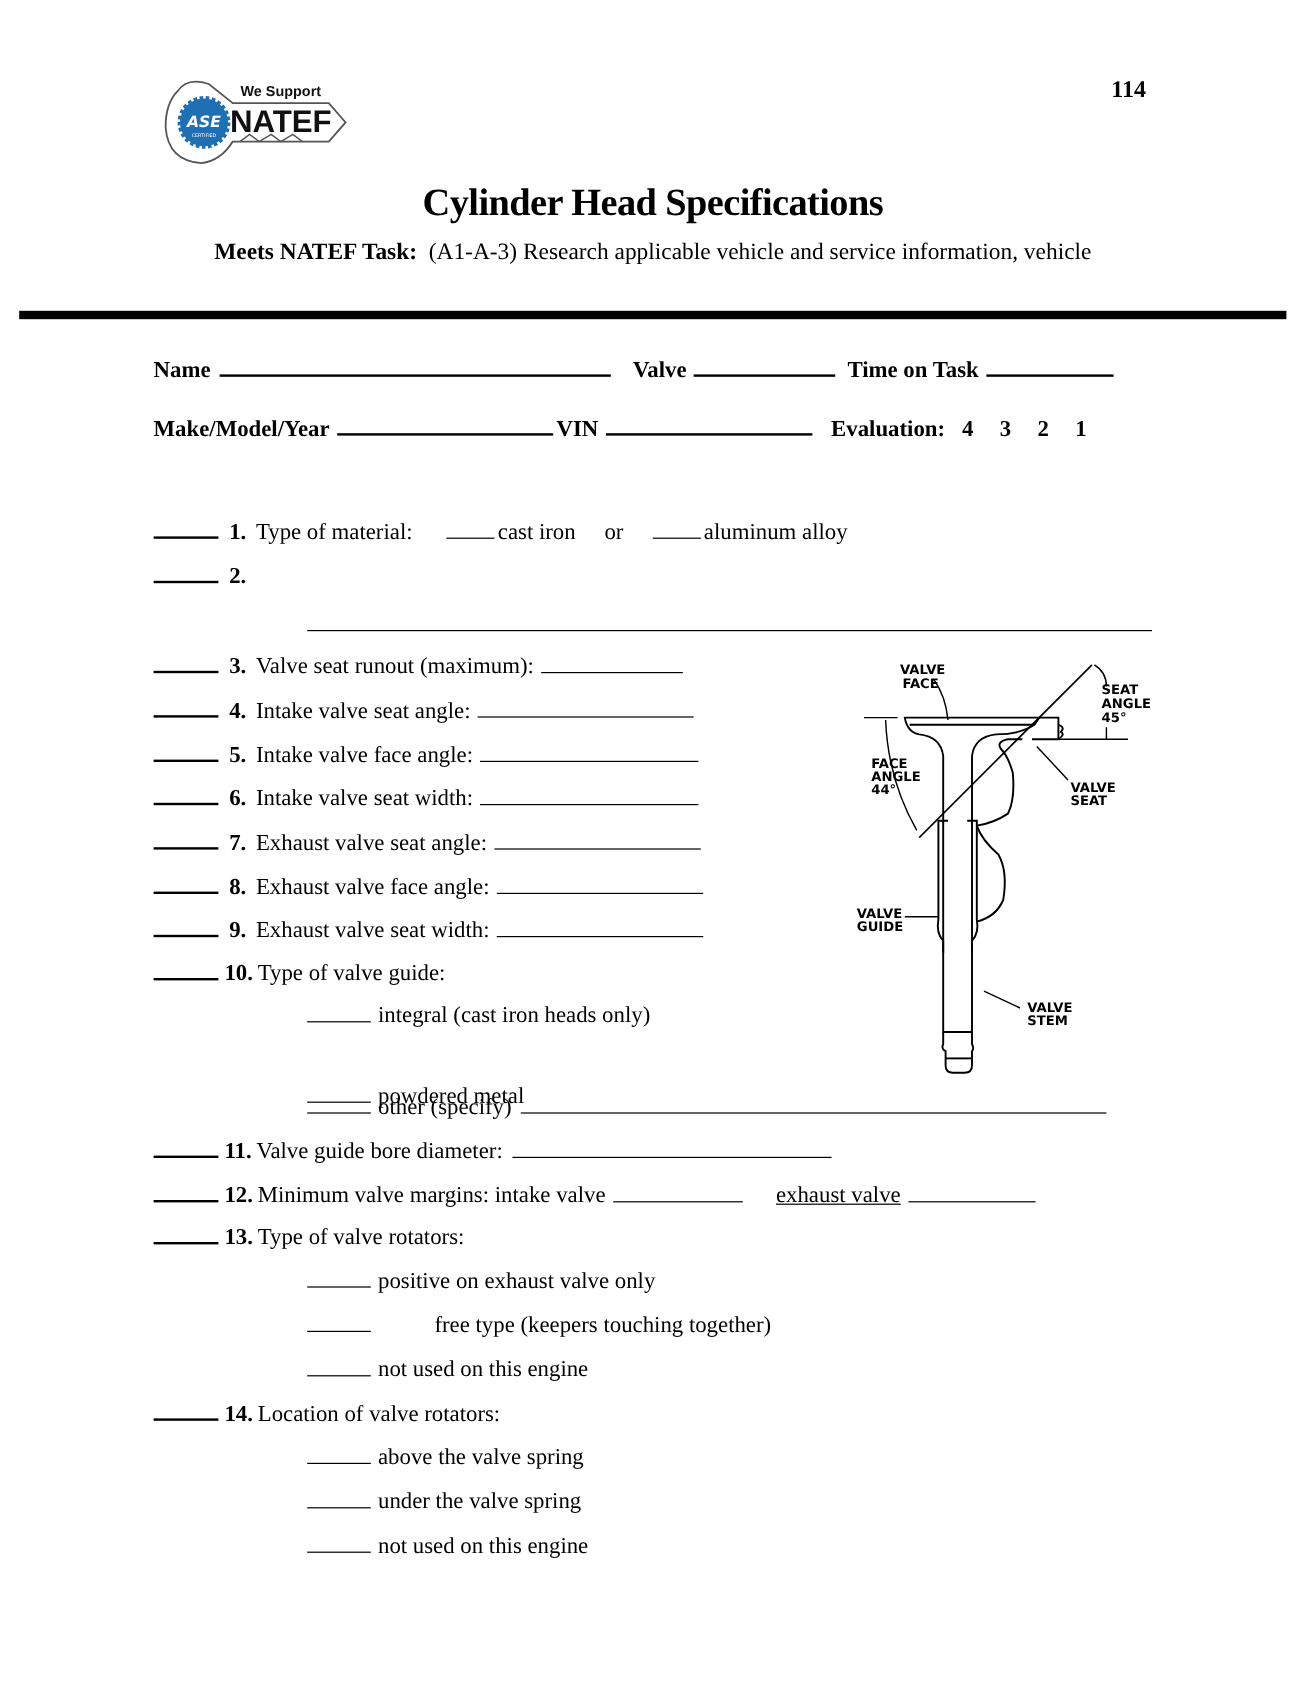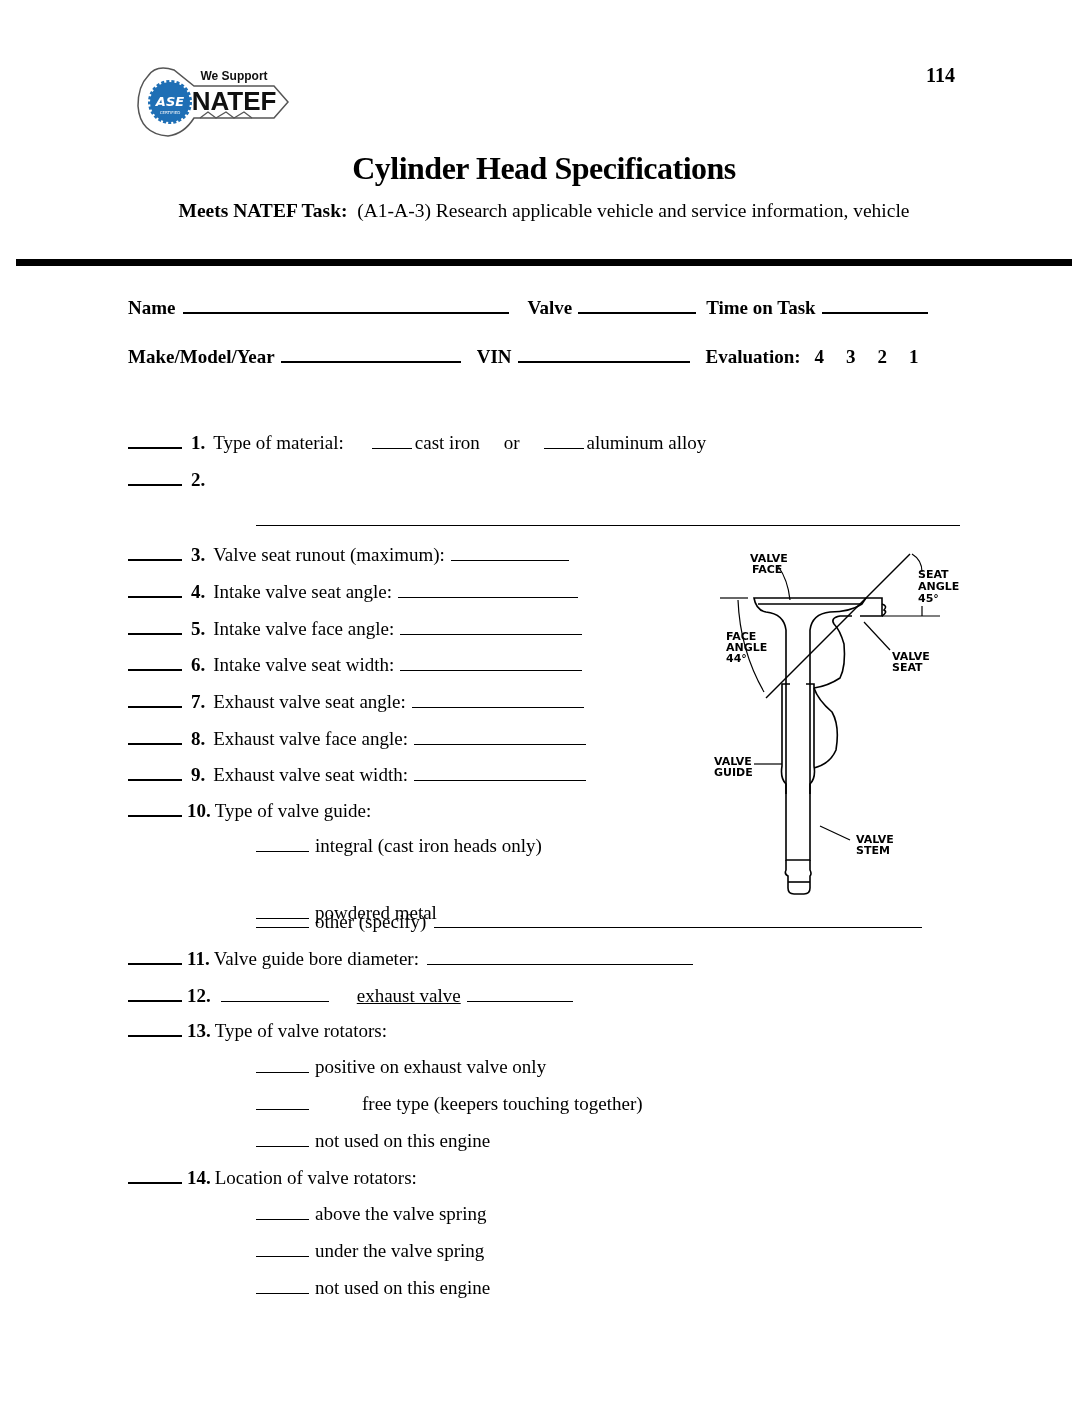--- a/index.html
+++ b/index.html
@@ -54,21 +54,21 @@
   <span>Name</span>
   <span class="blank" style="width:326px;margin-left:8px;"></span>
   <span style="margin-left:18px;">Valve</span>
   <span class="blank" style="width:118px;margin-left:6px;"></span>
   <span style="margin-left:10px;">Time on Task</span>
   <span class="blank" style="width:106px;margin-left:6px;"></span>
 </div>
 <div class="abs hdr-row" style="top:345px;">
   <span>Make/Model/Year</span>
   <span class="blank" style="width:180px;margin-left:6px;"></span>
-  <span style="margin-left:16px;">VIN</span>
+  <span style="margin-left:3px;">VIN</span>
   <span class="blank" style="width:172px;margin-left:6px;"></span>
   <span style="margin-left:16px;">Evaluation:</span>
   <span style="margin-left:14px;">4</span>
   <span style="margin-left:22px;">3</span>
   <span style="margin-left:22px;">2</span>
   <span style="margin-left:22px;">1</span>
 </div>
 
 <div class="abs q" style="top:430px;">
   <span class="chk"></span>
@@ -152,20 +152,21 @@
 <div class="abs q" style="top:946px;">
   <span class="chk" style="margin-right:5px;"></span>
   <span class="num10">11.</span>
   <span>Valve guide bore diameter:</span>
   <span class="fill" style="width:266px;margin-left:8px;"></span>
 </div>
 
 <div class="abs q" style="top:983px;">
   <span class="chk" style="margin-right:5px;"></span>
   <span class="num10">12.</span>
+  <span>Minimum valve margins:  intake valve</span>
   <span class="fill" style="width:108px;margin-left:6px;"></span>
   <span style="margin-left:28px;text-decoration:underline;">exhaust valve</span>
   <span class="fill" style="width:106px;margin-left:6px;"></span>
 </div>
 
 <div class="abs q" style="top:1019px;">
   <span class="chk" style="margin-right:5px;"></span>
   <span class="num10">13.</span>
   <span>Type of valve rotators:</span>
 </div>

